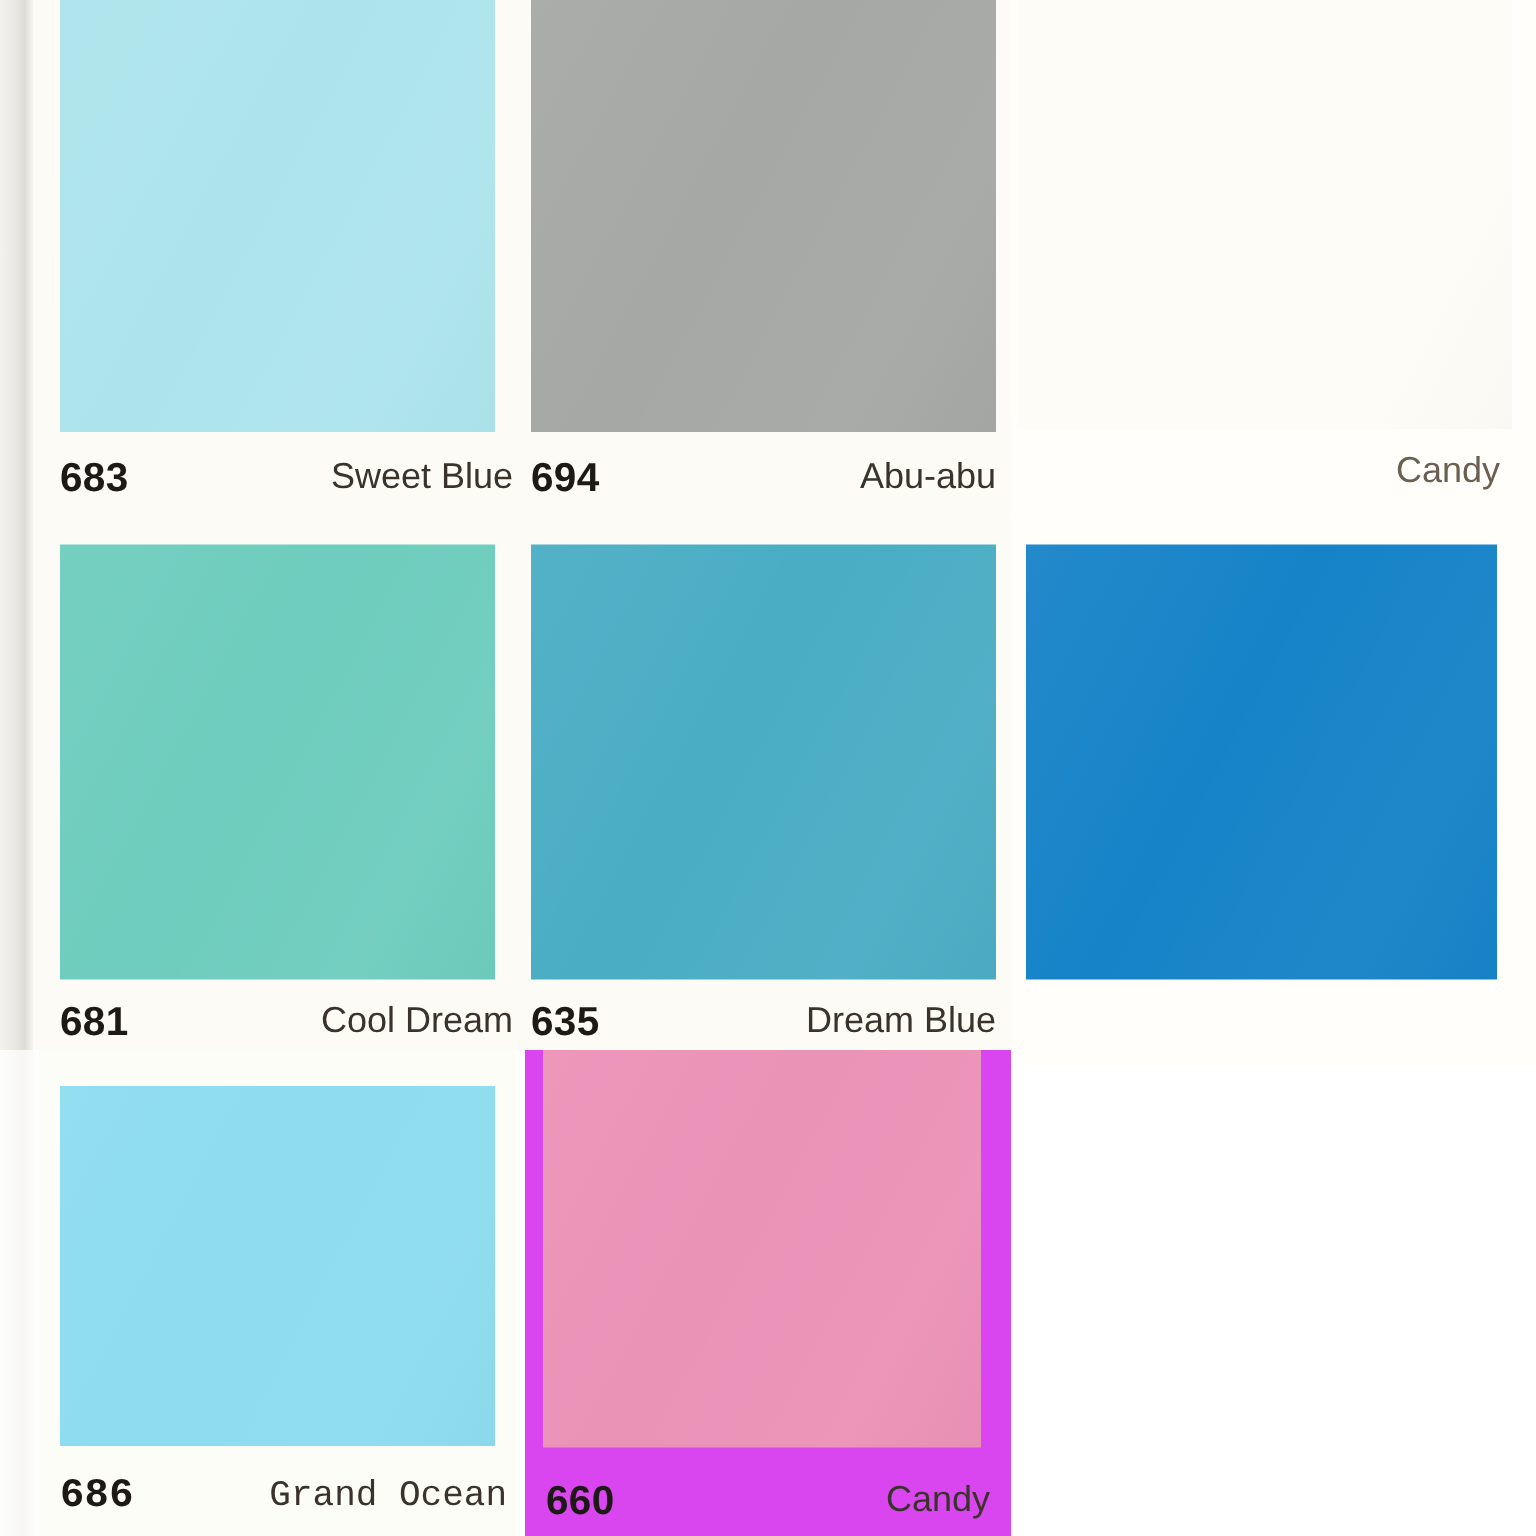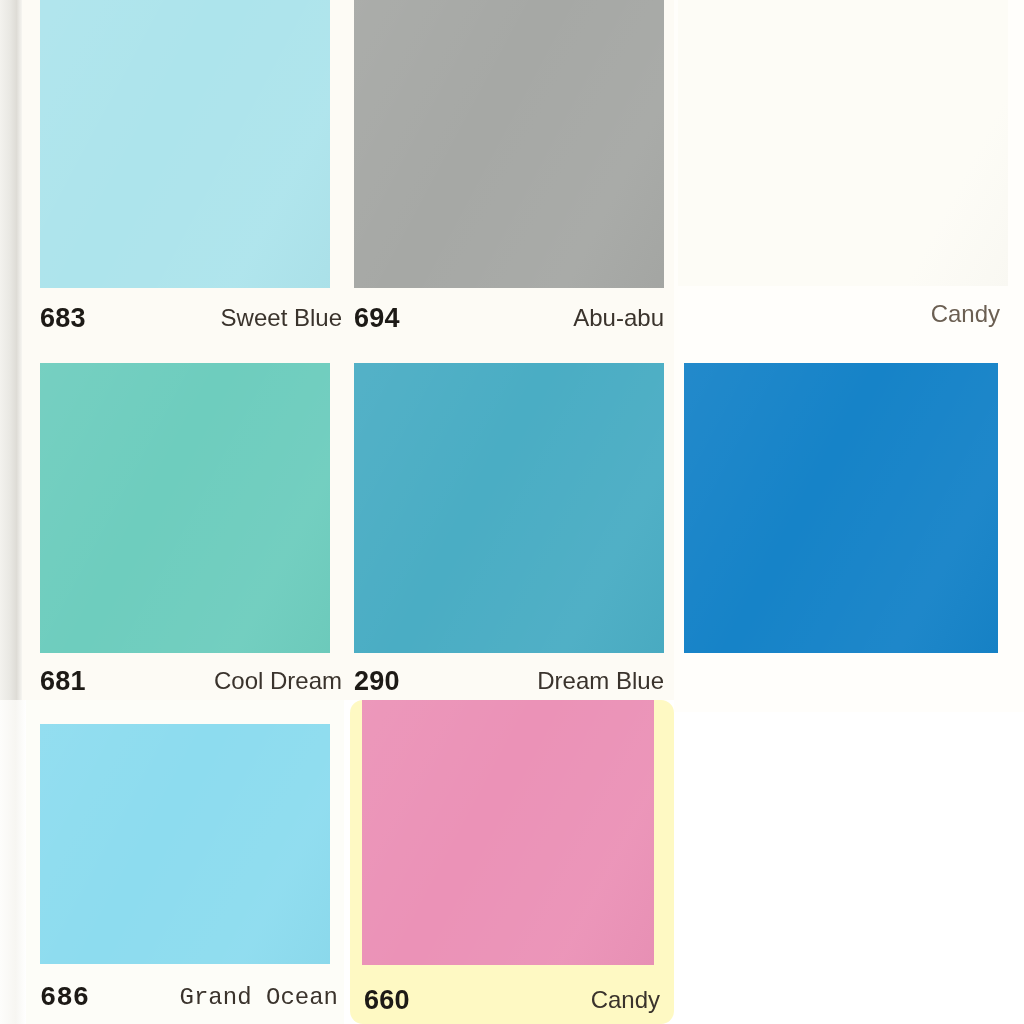--- a/index.html
+++ b/index.html
@@ -117,38 +117,38 @@
     <div class="chip" style="left:18px; top:18px; width:290px; height:290px; background:#6ecdbe;"></div>
     <div class="caption" style="left:18px; top:318px; width:302px; height:36px;">
       <span class="code">681</span>
       <span class="name">Cool Dream</span>
     </div>
   </div>
 
   <div class="card" style="left:344px; top:345px; width:330px; height:355px;">
     <div class="chip" style="left:10px; top:18px; width:310px; height:290px; background:#4aadc4;"></div>
     <div class="caption" style="left:10px; top:318px; width:310px; height:36px;">
-      <span class="code">290</span>
+      <span class="code">635</span>
       <span class="name">Dream Blue</span>
     </div>
   </div>
 
   <div class="card" style="left:674px; top:345px; width:350px; height:355px; background:transparent;">
     <div class="chip" style="left:10px; top:18px; width:314px; height:290px; background:#1683c8;"></div>
   </div>
 
   <div class="card" style="left:26px; top:700px; width:318px; height:324px; background:#fdfdf8;font-family:Liberation Mono, monospace;">
     <div class="chip" style="left:14px; top:24px; width:290px; height:240px; background:#8ddcef;"></div>
     <div class="caption" style="left:14px; top:280px; width:298px; height:36px;">
       <span class="code">686</span>
       <span class="name">Grand Ocean</span>
     </div>
   </div>
 
-  <div class="card" style="left:350px; top:700px; width:324px; height:324px; background:#fef9c3;border-radius:13px;">
+  <div class="card" style="left:350px; top:700px; width:324px; height:324px; background:#d946ef;">
     <div class="chip" style="left:12px; top:0px; width:292px; height:265px; background:#eb92b7;"></div>
     <div class="caption" style="left:14px; top:282px; width:296px; height:36px;">
       <span class="code">660</span>
       <span class="name">Candy</span>
     </div>
   </div>
 
 </div>
 
 </body></html>

